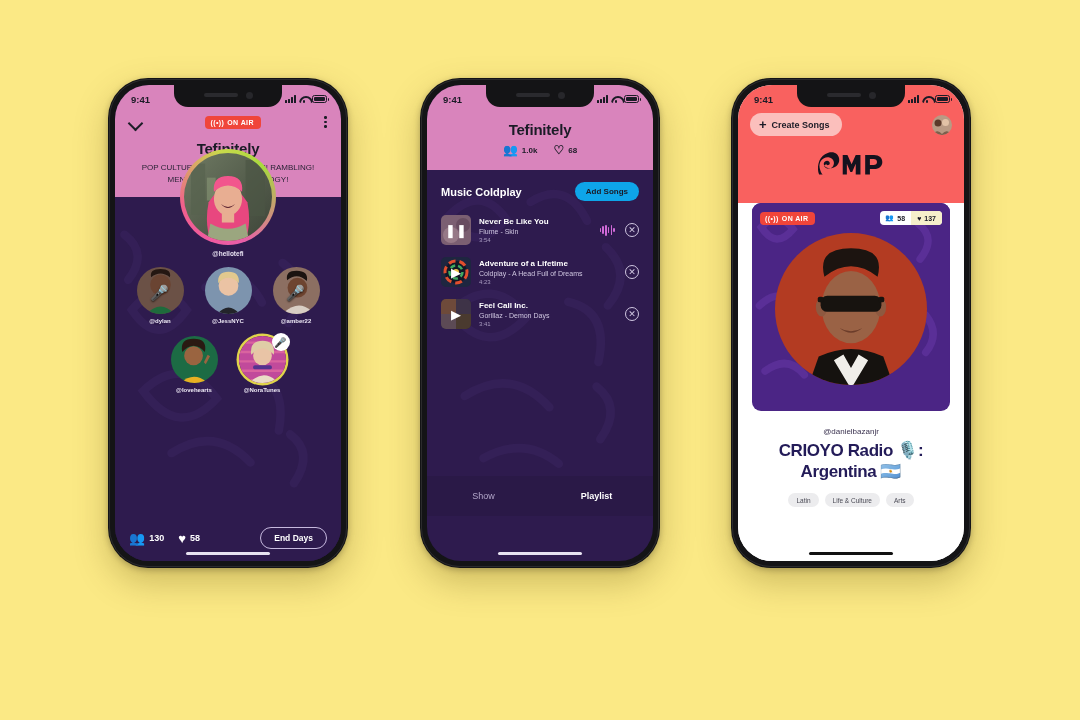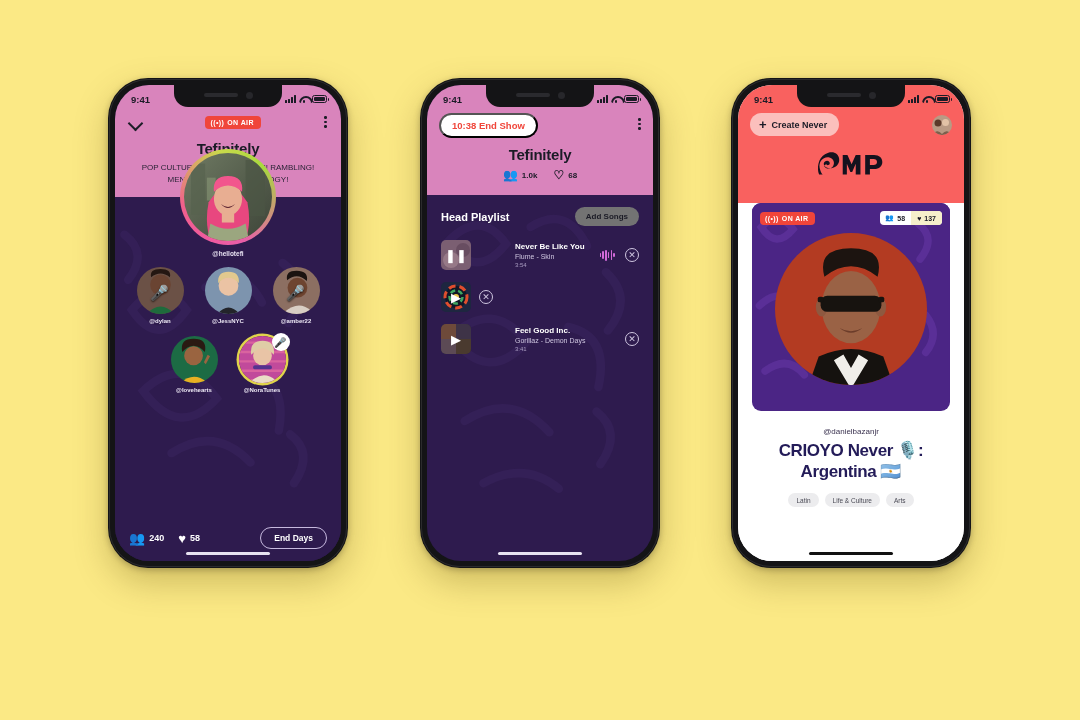--- a/index.html
+++ b/index.html
@@ -145,28 +145,28 @@
   .p2-stats { display:flex; justify-content:center; gap:16px; margin-top:6px;}
   .p2-stats .stat { color:#1b1b26; font-size:8px;}
   .p2-stats .stat .ic { font-size:12px;}
 
   .playlist-head {
     display:flex; align-items:center; justify-content:space-between;
     padding: 12px 14px 8px; position:relative; z-index:4;
   }
   .playlist-title { color:#fff; font-size:11px; font-weight:bold;}
   .addsongs {
-    background:#737373; color:#1b1b26; font-size:8px; font-weight:bold;
+    background:#0ea5e9; color:#1b1b26; font-size:8px; font-weight:bold;
     padding:5px 11px; border-radius:12px; cursor:pointer; border:none; font-family:inherit;
   }
   .songs { position:relative; z-index:4; padding: 0 12px;}
   .song { display:flex; align-items:center; gap:8px; padding:6px 2px;}
   .art { width:30px;height:30px;border-radius:5px; position:relative; overflow:hidden; flex:none;}
   .art .glyph { position:absolute; inset:0; display:flex; align-items:center; justify-content:center; color:#fff; font-size:13px;}
-  .s-meta { flex:1; min-width:0;margin-left:36px;}
+  .s-meta { flex:1; min-width:0;}
   .s-title { font-size:8px; font-weight:bold; color:#fff;}
   .s-sub { font-size:7px; color:#CFC6E0; margin-top:2px;}
   .s-dur { font-size:6px; color:#A99CC0; margin-top:2px;}
   .wave { display:flex; align-items:center; gap:1.2px; height:11px; margin-right:2px;}
   .wave i { width:1.6px; border-radius:1px; background:#D06AD8; display:block;}
   .x-btn {
     width:14px;height:14px;border-radius:50%;border:1.2px solid #CFC6E0;
     color:#CFC6E0;font-size:9px;display:flex;align-items:center;justify-content:center;
     flex:none; cursor:pointer; line-height:1;
   }
@@ -358,21 +358,21 @@
                 </div>
                 <span class="mic-on">🎤</span>
                 <span class="gname">@NoraTunes</span>
               </div>
             </div>
           </div>
 
           <div class="p1-foot">
             <span class="stat">
               <span class="ic">👥</span>
-              <span>240</span>
+              <span>130</span>
             </span>
             <span class="stat">
               <span class="ic">♥</span>
               <span>58</span>
             </span>
             <button class="endcall">End Days</button>
           </div>
         </div>
       </div>
       <div class="homebar" style="background:#E7E2F0"></div>
@@ -393,28 +393,20 @@
               <i></i>
               <i></i>
               <i></i>
             </span>
           <span class="wifi"></span>
           <span class="batt"></span>
         </span>
       </div>
 
       <div class="p2-head">
-        <div style="display:flex;align-items:flex-start;justify-content:space-between">
-          <button class="endshow-pill">10:38 End Show</button>
-          <span class="kebab" style="margin-top:5px">
-              <i></i>
-              <i></i>
-              <i></i>
-            </span>
-        </div>
         <div class="show-title" style="margin-top:8px">Tefinitely</div>
         <div class="p2-stats">
           <span class="stat">
             <span class="ic">👥</span>
             <span>1.0k</span>
           </span>
           <span class="stat">
             <span class="ic">♡</span>
             <span>68</span>
           </span>
@@ -429,21 +421,21 @@
             <path d="M190 82 q30 28 2 62"></path>
             <path d="M26 150 q44 -40 80 6 q-42 46 -80 -6z"></path>
             <path d="M150 140 q44 10 32 64"></path>
             <path d="M40 240 q50 -32 90 12"></path>
             <path d="M180 230 q28 22 4 56"></path>
             <path d="M60 306 q44 -24 80 6"></path>
           </g>
         </svg>
 
         <div class="playlist-head">
-          <span class="playlist-title">Head Playlist</span>
+          <span class="playlist-title">Music Coldplay</span>
           <button class="addsongs">Add Songs</button>
         </div>
 
         <div class="songs">
           <div class="song">
             <div class="art">
               <svg class="ph" viewBox="0 0 60 60">
                   <rect width="60" height="60" fill="#7B5F72"></rect>
                 <circle cx="20" cy="40" r="16" fill="#9E7F8C" opacity=".8"></circle>
                 <circle cx="44" cy="20" r="14" fill="#64485C" opacity=".8"></circle>
@@ -470,43 +462,52 @@
             <div class="art">
               <svg class="ph" viewBox="0 0 60 60">
                   <rect width="60" height="60" fill="#1E2640"></rect>
                 <circle cx="30" cy="30" r="22" fill="#111726"></circle>
                 <circle cx="30" cy="30" r="22" fill="none" stroke="#E04E2E" stroke-width="6" stroke-dasharray="14 8"></circle>
                 <circle cx="30" cy="30" r="13" fill="none" stroke="#3FA860" stroke-width="5" stroke-dasharray="10 6"></circle>
                 <circle cx="30" cy="30" r="6" fill="#EBC54A"></circle>
                 </svg>
               <span class="glyph">▶</span>
             </div>
+            <div class="s-meta">
+              <div class="s-title">Adventure of a Lifetime</div>
+              <div class="s-sub">Coldplay - A Head Full of Dreams</div>
+              <div class="s-dur">4:23</div>
+            </div>
             <span class="x-btn">✕</span>
           </div>
 
           <div class="song">
             <div class="art">
               <svg class="ph" viewBox="0 0 60 60">
                   <rect width="60" height="60" fill="#2B2B33"></rect>
                 <rect x="0" y="0" width="30" height="30" fill="#6E4A3A"></rect>
                 <rect x="30" y="0" width="30" height="30" fill="#3E3347"></rect>
                 <rect x="0" y="30" width="30" height="30" fill="#5C4A55"></rect>
                 <rect x="30" y="30" width="30" height="30" fill="#4A3A2F"></rect>
                 </svg>
               <span class="glyph">▶</span>
             </div>
             <div class="s-meta">
-              <div class="s-title">Feel Good Inc.</div>
+              <div class="s-title">Feel Call Inc.</div>
               <div class="s-sub">Gorillaz - Demon Days</div>
               <div class="s-dur">3:41</div>
             </div>
             <span class="x-btn">✕</span>
           </div>
         </div>
 
+        <div class="p2-tabs">
+          <span class="p2-tab">Show</span>
+          <span class="p2-tab active">Playlist</span>
+        </div>
       </div>
       <div class="homebar" style="background:#E7E2F0"></div>
     </div>
   </div>
 
   <div class="phone" id="phone3">
     <div class="screen" style="background:#fff">
       <div class="notch">
         <span class="speaker"></span>
         <span class="cam"></span>
@@ -522,21 +523,21 @@
             </span>
           <span class="wifi"></span>
           <span class="batt"></span>
         </span>
       </div>
 
       <div class="p3-head">
         <div class="p3-topbar">
           <button class="create-show">
             <span class="plus">+</span>
-            <span>Create Never</span>
+            <span>Create Songs</span>
           </button>
           <span class="p3-avatar">
             <svg class="ph" viewBox="0 0 40 40">
                 <rect width="40" height="40" fill="#B99A84"></rect>
               <circle cx="12" cy="16" r="7" fill="#5C3A2A"></circle>
                 <circle cx="27" cy="15" r="7" fill="#E2C2A6"></circle>
               <path d="M0 40 q10 -14 20 -2 q10 -12 20 2z" fill="#7C5F4C"></path>
               </svg>
           </span>
         </div>
@@ -591,21 +592,21 @@
             <path d="M68 100 q12 7 24 0 q-12 10 -24 0z" fill="#6B3C2A"></path>
             <path d="M46 130 q34 -16 68 0 l12 34 H34z" fill="#15120F"></path>
             <path d="M72 128 l8 14 l8 -14 l10 6 l-18 30 l-18 -30z" fill="#F0EEE9"></path>
           </svg>
         </div>
       </div>
 
       <div class="p3-info">
         <div class="p3-handle">@danielbazanjr</div>
         <div class="p3-title">
-          <span>CRIOYO Never 🎙️:</span><br>
+          <span>CRIOYO Radio 🎙️:</span><br>
           <span>Argentina 🇦🇷</span>
         </div>
         <div class="p3-tags">
           <span class="tag">Latin</span>
           <span class="tag">Life &amp; Culture</span>
           <span class="tag">Arts</span>
         </div>
       </div>
       <div class="homebar" style="background:#111"></div>
     </div>

